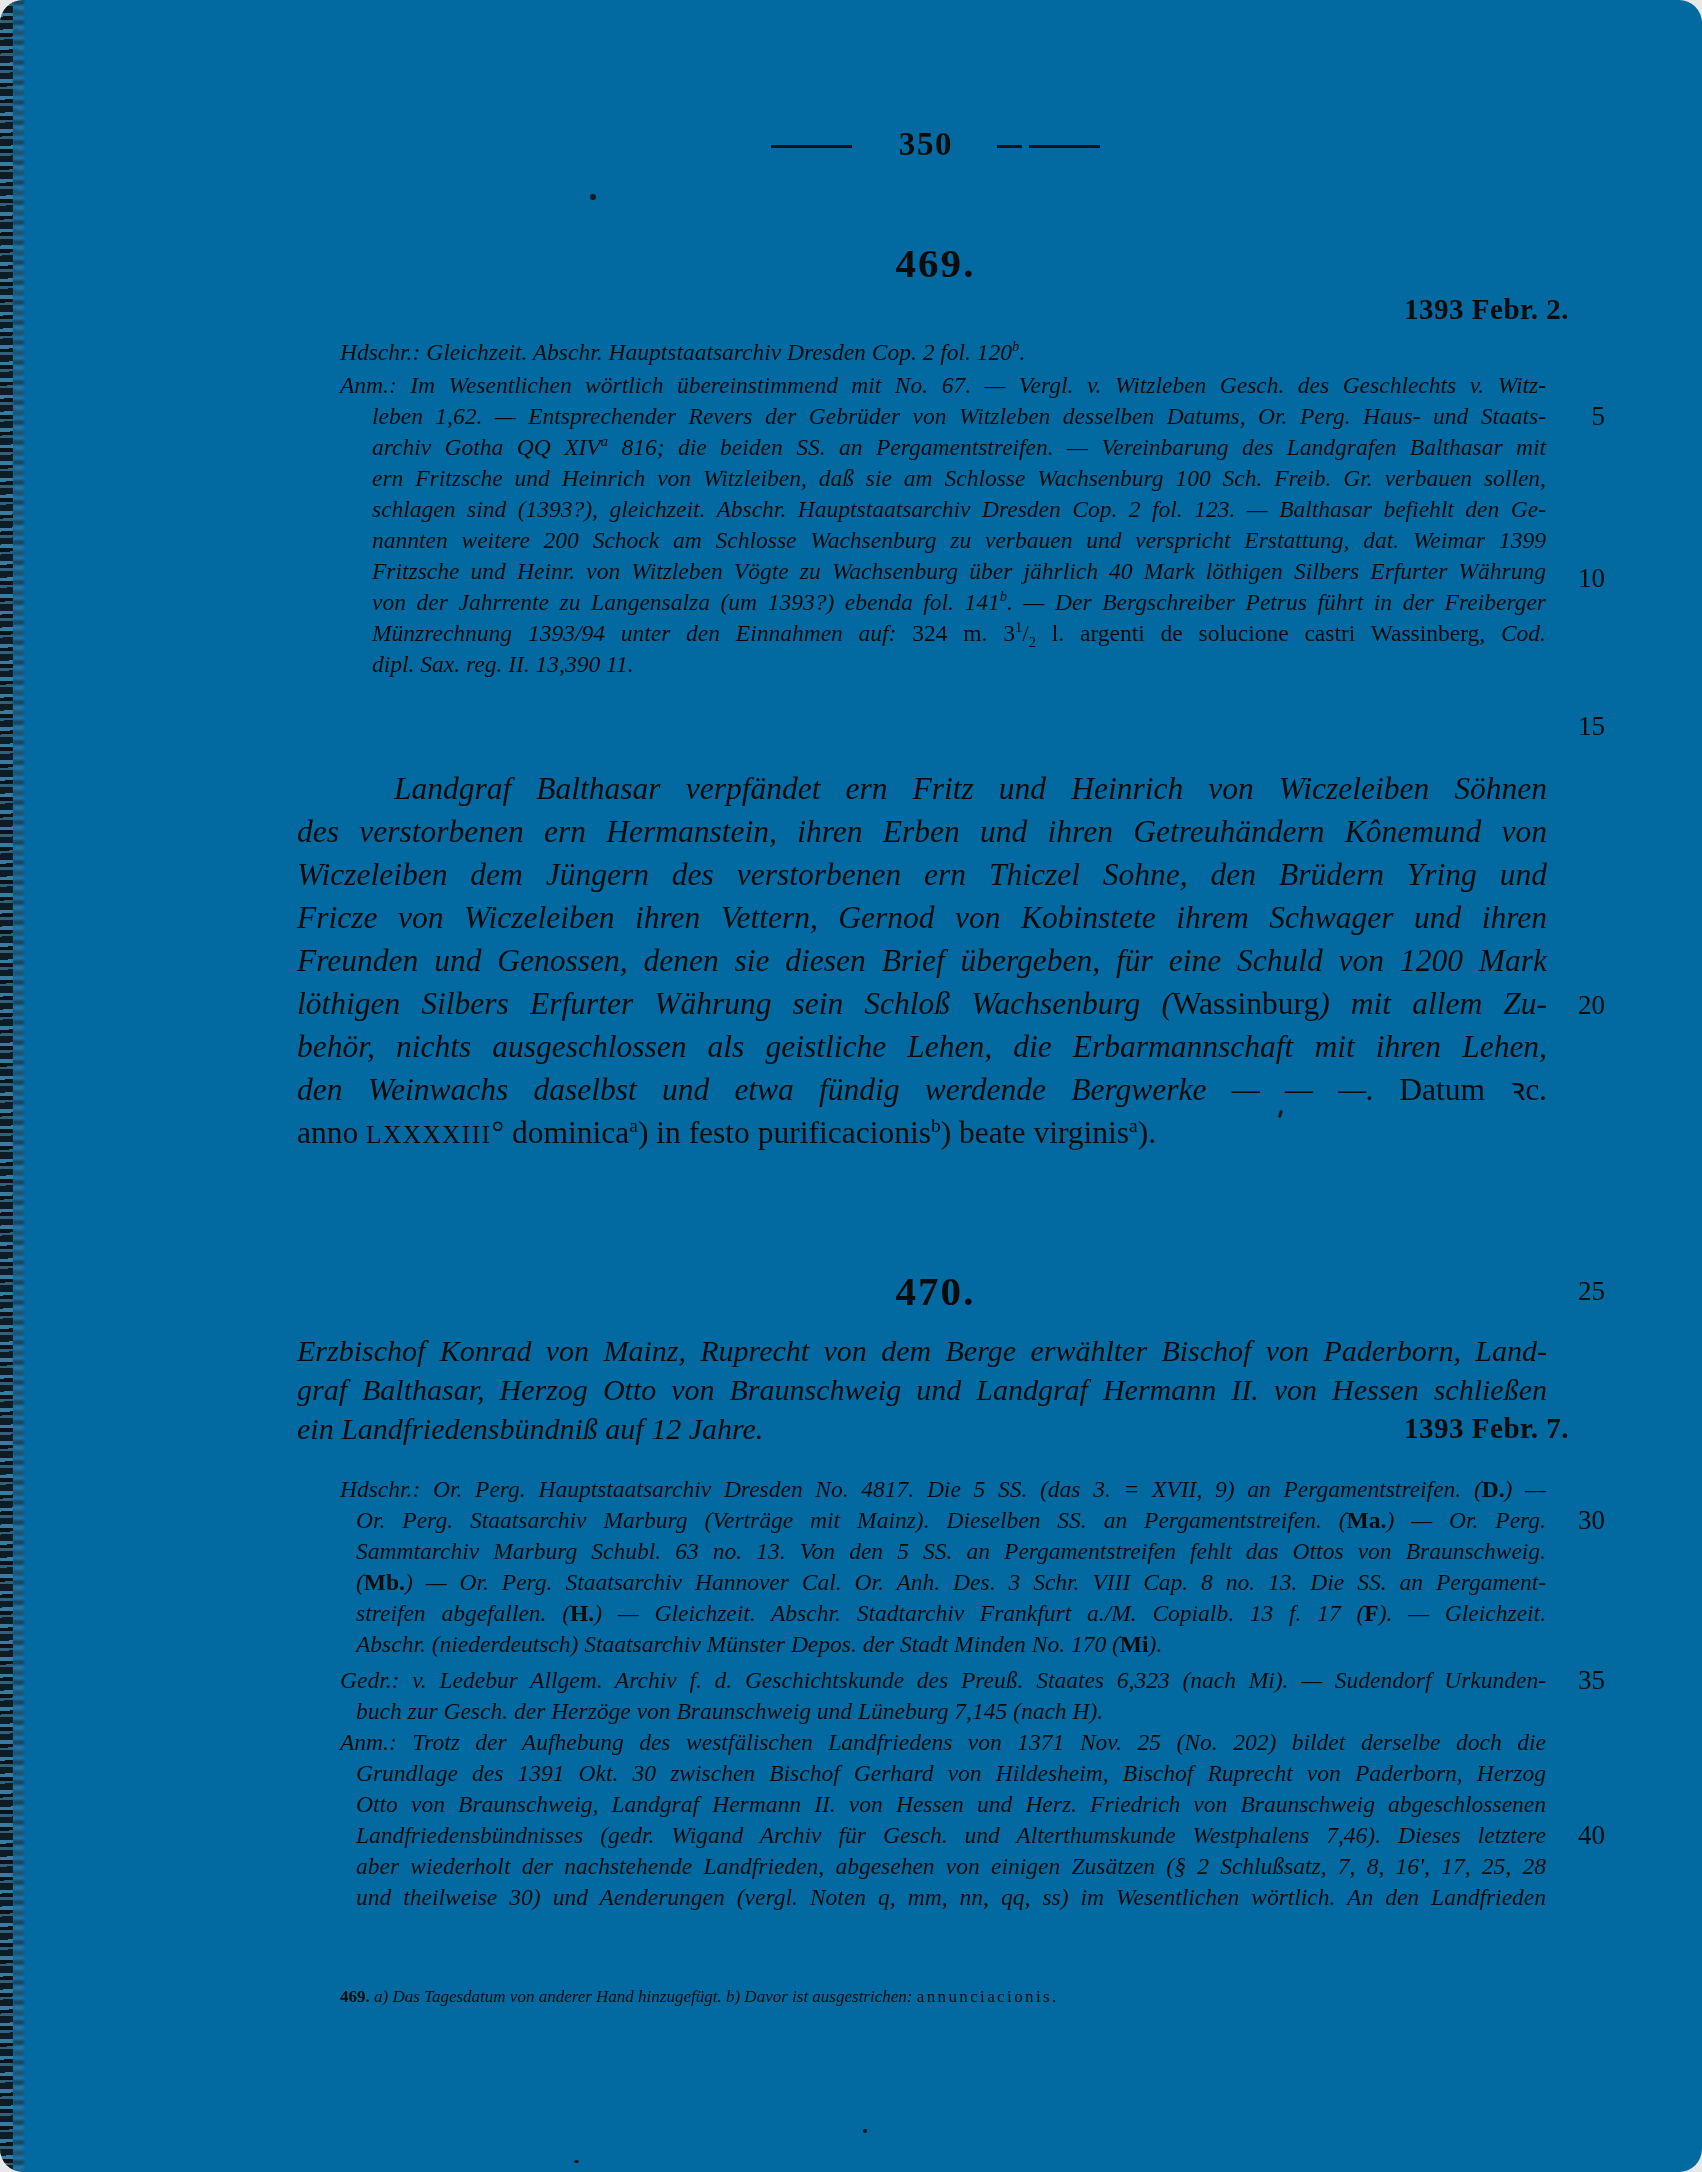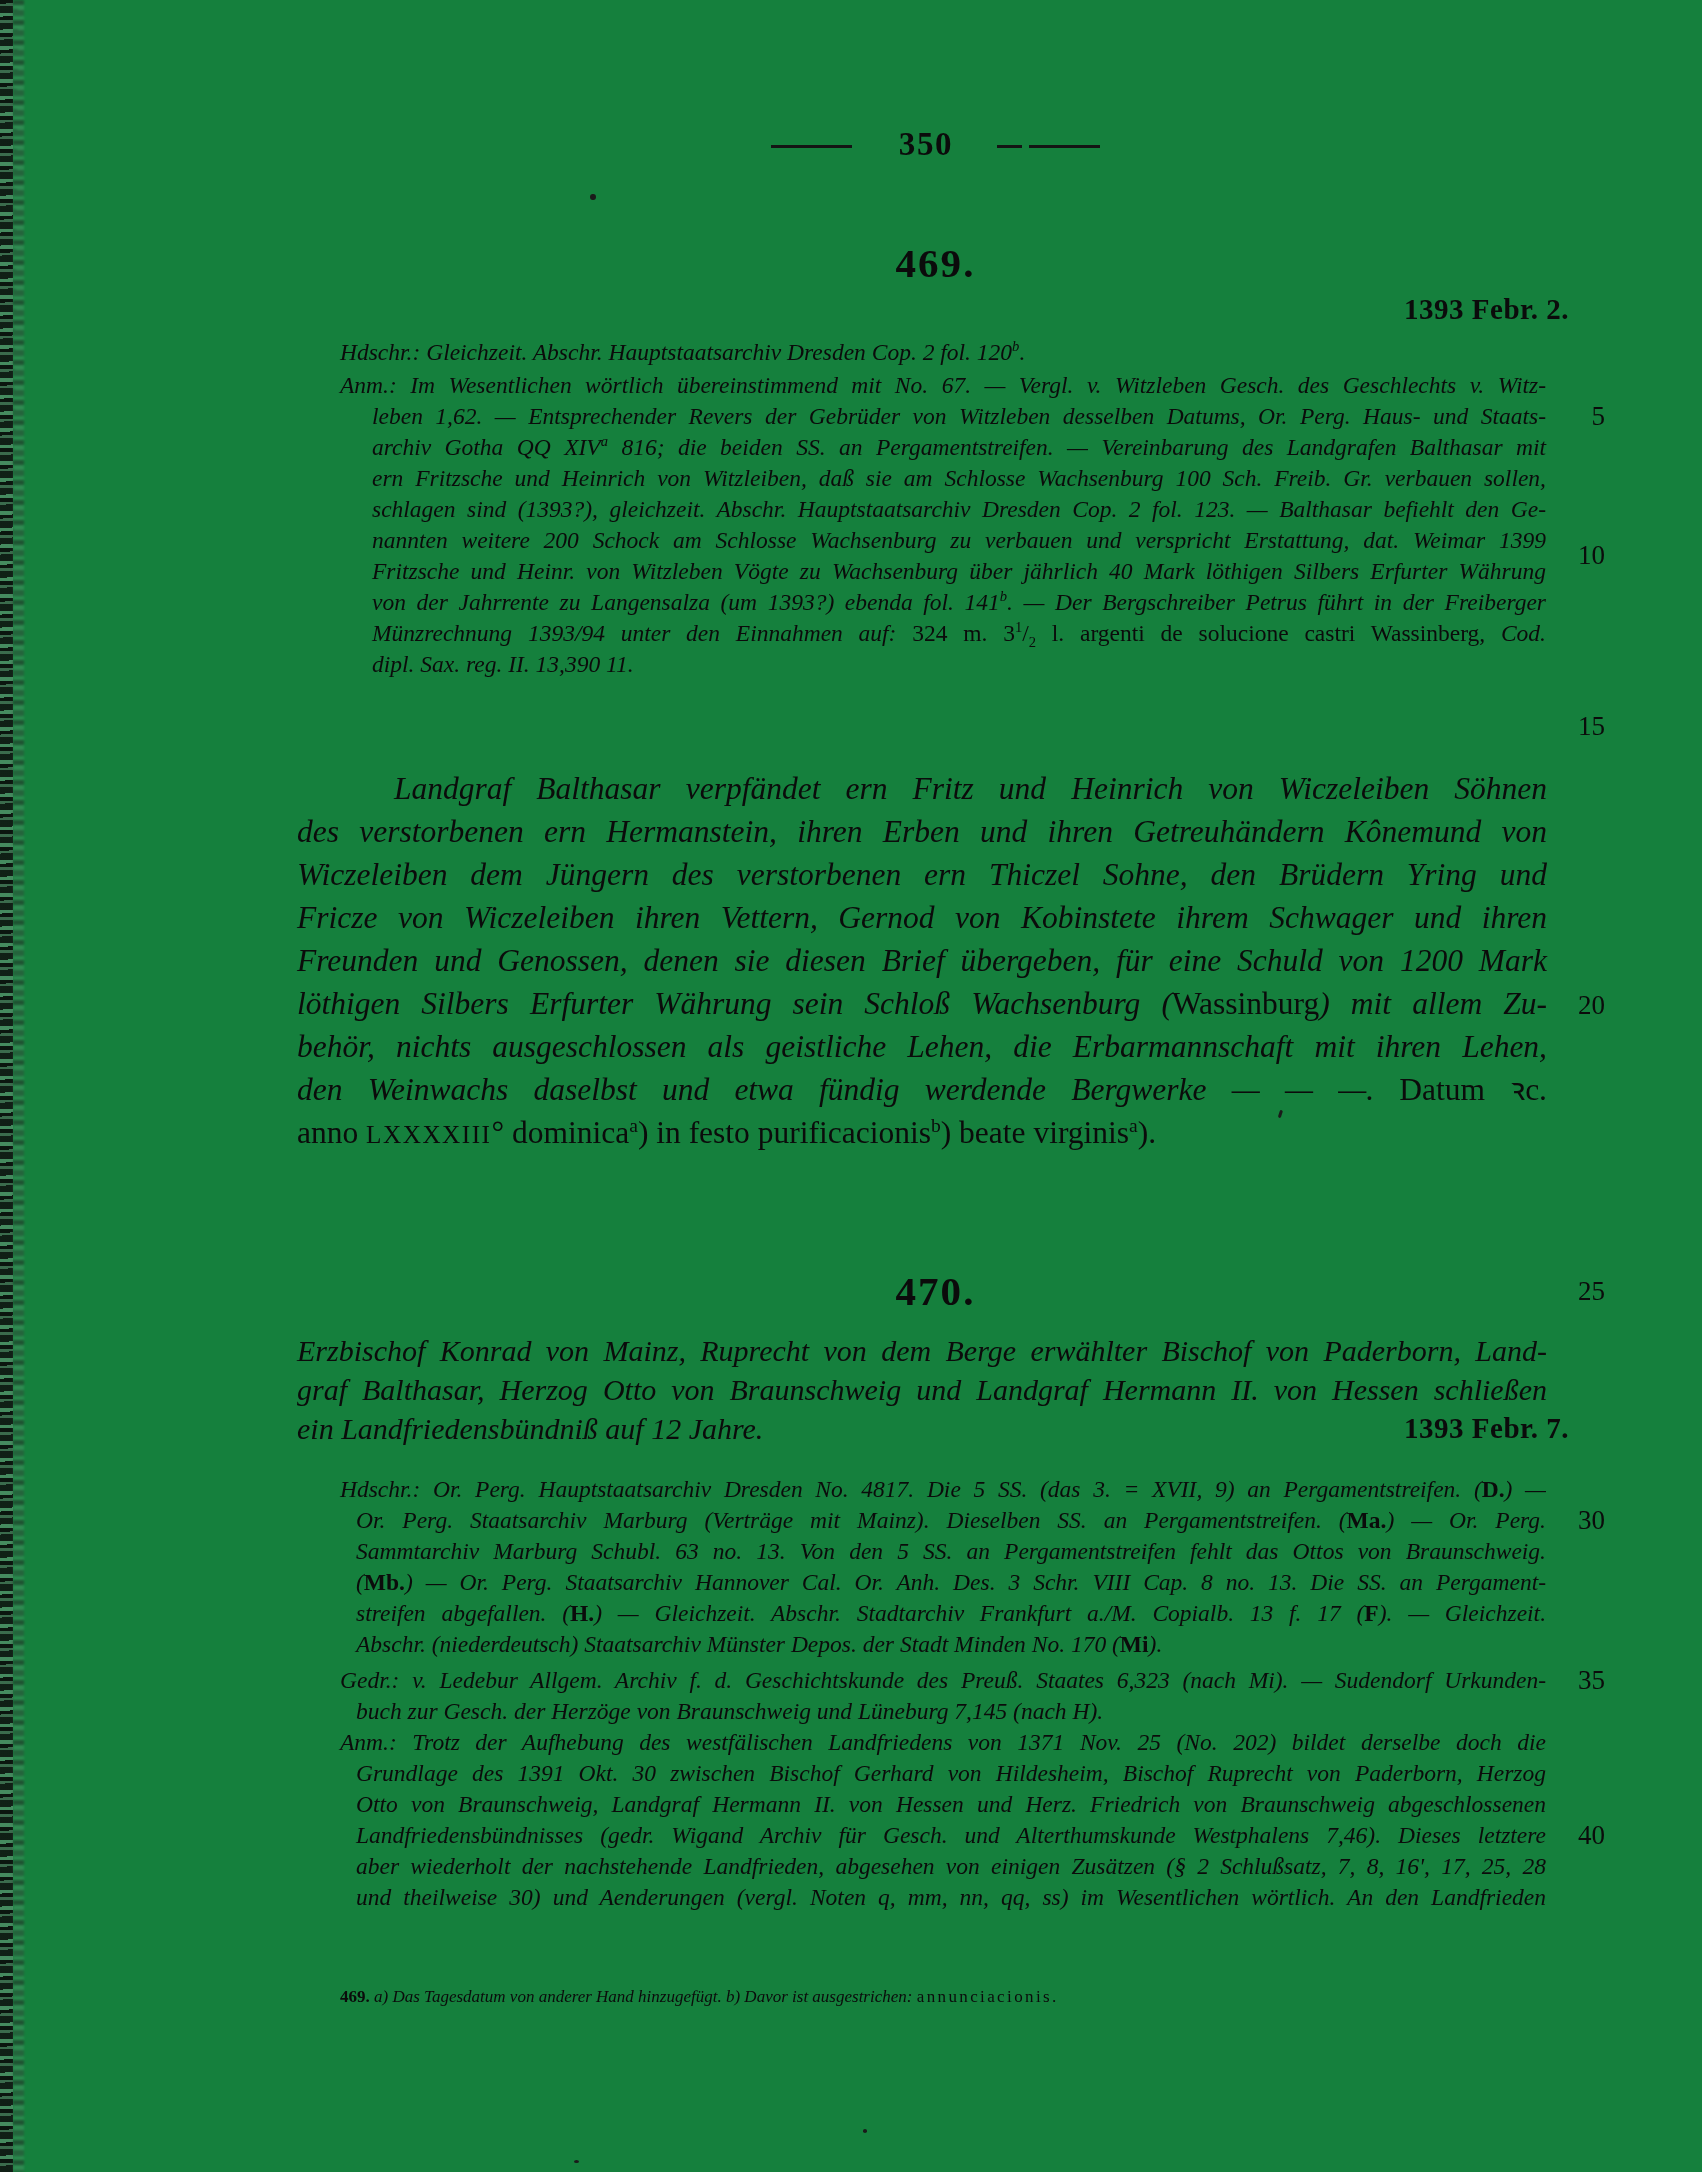--- a/index.html
+++ b/index.html
@@ -1,22 +1,23 @@
 <!DOCTYPE html>
 <html style="font-size:8.5px"><head>
 <meta charset="utf-8">
 <style>
   html,body{margin:0;padding:0;background:#e8e8e8;}
   #page{
     position:relative;
     width:1702px;height:2172px;
-    background:#15803d;
+    background:#0369a1;
     color:#0b0b0b;
     font-family:"Liberation Serif","DejaVu Serif",serif;
     overflow:hidden;
+    border-radius:23px;
   }
   
   .bind-strip{
     position:absolute;top:0;left:0;width:13px;height:100%;
     background:repeating-linear-gradient(178deg,
       rgba(10,10,10,.9) 0 3.7px, rgba(90,90,90,.55) 3.7px 6.4px,
       rgba(15,15,15,.85) 6.4px 13px, rgba(160,160,160,.35) 13px 16.6px);
     filter:blur(0.5px);
   }
   .bind-strip2{
@@ -158,21 +159,21 @@
     <div class="ln j ind2"><span class="sg-i">Landfriedensbündnisses (gedr. Wigand Archiv für Gesch. und Alterthumskunde Westphalens 7,46).  Dieses letztere</span></div>
     <div class="ln j ind2"><span class="sg-i">aber wiederholt der nachstehende Landfrieden, abgesehen von einigen Zusätzen (§ 2 Schlußsatz, 7, 8, 16', 17, 25, 28</span></div>
     <div class="ln j ind2"><span class="sg-i">und theilweise 30) und Aenderungen (vergl. Noten q, mm, nn, qq, ss) im Wesentlichen wörtlich.  An den Landfrieden</span></div>
   </div>
 
   <div class="blk fn" style="top:1981px;">
     <div class="ln"><span class="sg-b">469. </span><span class="sg-i">a) Das Tagesdatum von anderer Hand hinzugefügt.   b) Davor ist ausgestrichen: </span><span class="sg-g">annunciacionis.</span></div>
   </div>
 
   <div class="mnum" style="top:401px;">5</div>
-  <div class="mnum" style="top:540px;">10</div>
+  <div class="mnum" style="top:563px;">10</div>
   <div class="mnum" style="top:711px;">15</div>
   <div class="mnum" style="top:990px;">20</div>
   <div class="mnum" style="top:1276px;">25</div>
   <div class="mnum" style="top:1505px;">30</div>
   <div class="mnum" style="top:1665px;">35</div>
   <div class="mnum" style="top:1820px;">40</div>
 
 </div>
 
 

